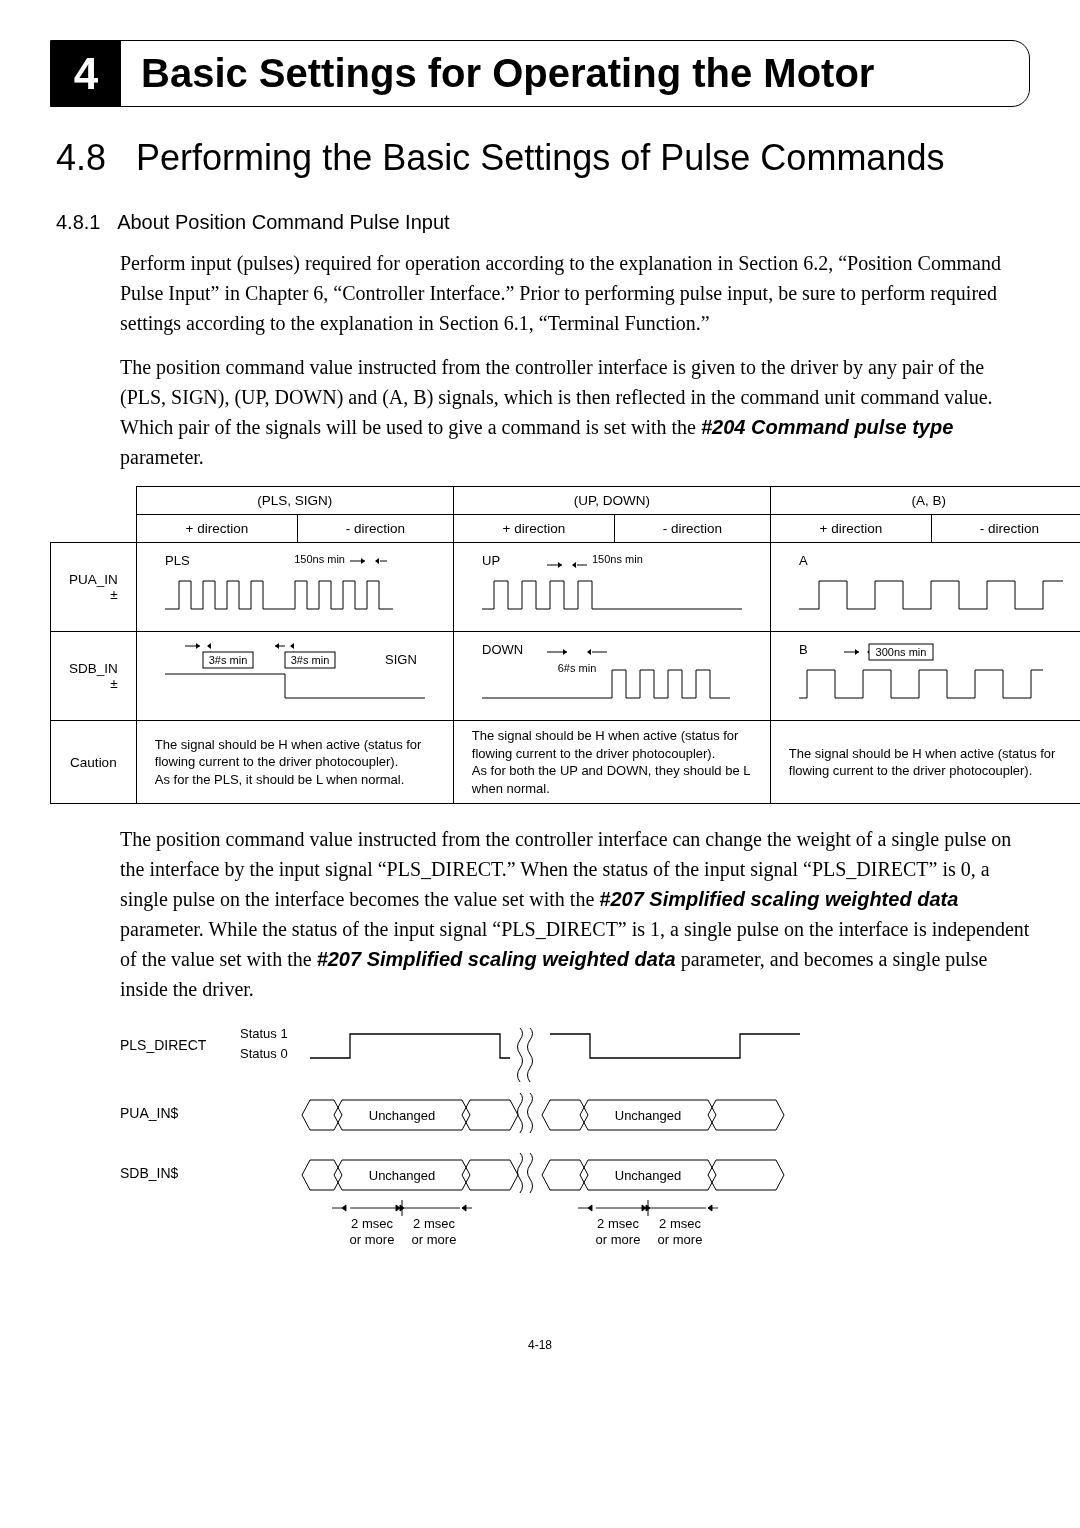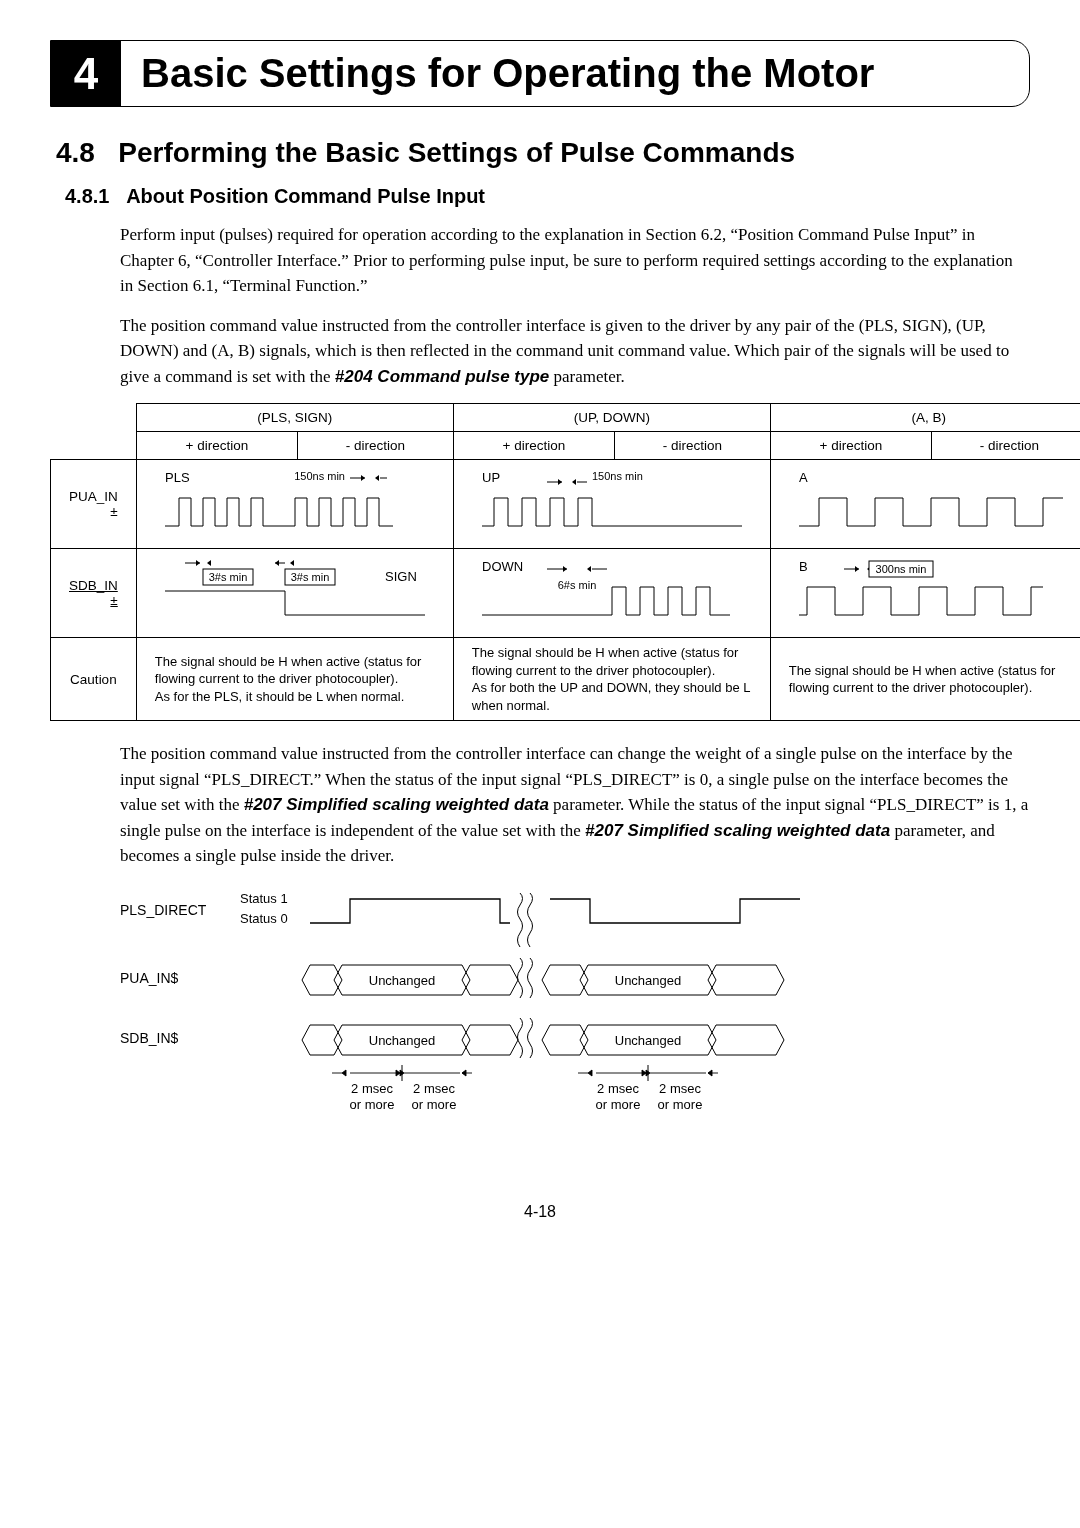--- a/index.html
+++ b/index.html
@@ -1,34 +1,34 @@
 <!DOCTYPE html>
 <html><head>
   <meta charset="utf-8">
   <style>
     * { box-sizing: border-box; margin: 0; padding: 0; }
     body { font-family: Arial, Helvetica, sans-serif; background: #fff; color: #000; width: 1080px; margin: 0 auto; padding: 40px 50px; }
     .chap-header { display: flex; align-items: stretch; margin-bottom: 30px; border: 1px solid #000; border-radius: 0 18px 18px 0; overflow: hidden; }
     .chap-num { background: #000; color: #fff; font-size: 44px; font-weight: bold; width: 70px; display: flex; align-items: center; justify-content: center; }
     .chap-title { font-size: 40px; font-weight: bold; padding: 10px 20px; display: flex; align-items: center; }
-    .section-title { font-size: 28px; font-weight: bold; margin: 24px 0 16px 6px; }
-    .subsection { font-size: 20px; font-weight: bold; margin: 12px 0 14px 15px; }
-    .body-text { font-family: "Times New Roman", Times, serif; font-size: 17px; line-height: 1.5; margin: 0 0 14px 70px; }
+    .section-title { font-size: 36px; font-weight: normal; margin: 24px 0 32px 6px; }
+    .subsection { font-size: 20px; font-weight: normal; margin: 12px 0 14px 6px; }
+    .body-text { font-family: "Times New Roman", Times, serif; font-size: 20px; line-height: 1.5; margin: 0 0 14px 70px; }
     .body-text strong.param { font-family: Arial, Helvetica, sans-serif; font-weight: bold; font-style: italic; text-align: right; }
     table.signal-table { border-collapse: collapse; width: 96%; margin: 10px auto 20px auto; font-size: 13.5px; }
     table.signal-table th, table.signal-table td { border: 1px solid #000; padding: 6px 18px; vertical-align: middle; }
     table.signal-table th { font-weight: normal; text-align: center; height: 28px; }
     table.signal-table td.rowlabel { text-align: right; width: 80px; }
     table.signal-table td.caution-col { text-align: center; }
     table.signal-table td.caution-text { font-size: 13px; line-height: 1.35; }
     .wave-cell { position: relative; height: 80px; margin-left: 7px; }
     svg.wave { display: block; }
     svg.timing { display: block; margin: 10px 0 0 70px; }
     .timing-label { font-family: Arial, Helvetica, sans-serif; font-size: 14px; }
-    .page-num { text-align: center; font-size: 16px; margin-top: 40px; }
+    .page-num { text-align: center; font-size: 12px; margin-top: 40px; }
   </style>
 </head>
 <body>
 
 <div class="chap-header">
   <div class="chap-num">4</div>
   <div class="chap-title">Basic Settings for Operating the Motor</div>
 </div>
 
 <div class="section-title">
@@ -87,21 +87,21 @@
       </svg>
     </td>
     <td colspan="2" class="wave-cell">
       <svg class="wave" width="280" height="76">
         <text x="10" y="16" font-size="13">A</text>
         <path d="M10 60 h20 v-28 h28 v28 h28 v-28 h28 v28 h28 v-28 h28 v28 h28 v-28 h28 v28 h28 v-28 h20" stroke="#000" fill="none"></path>
       </svg>
     </td>
   </tr>
   <tr>
-    <td class="rowlabel" style="white-space:pre-line;text-decoration:underline;"><span>SDB_IN
+    <td class="rowlabel" style="white-space:pre-line;"><span>SDB_IN
 ±</span></td>
     <td colspan="2" class="wave-cell">
       <svg class="wave" width="280" height="76">
         <path d="M30 8 L45 8" stroke="#000" fill="none"></path>
             <path d="M45 8 l-4 -3 v6 z" fill="#000"></path>
         <path d="M52 8 l4 -3 v6 z" fill="#000"></path>
         <path d="M135 8 l4 -3 v6 z" fill="#000"></path>
         <path d="M130 8 L120 8" stroke="#000" fill="none"></path>
             <path d="M120 8 l4 -3 v6 z" fill="#000"></path>
         <rect x="48" y="14" width="50" height="16" fill="#fff" stroke="#000"></rect>

